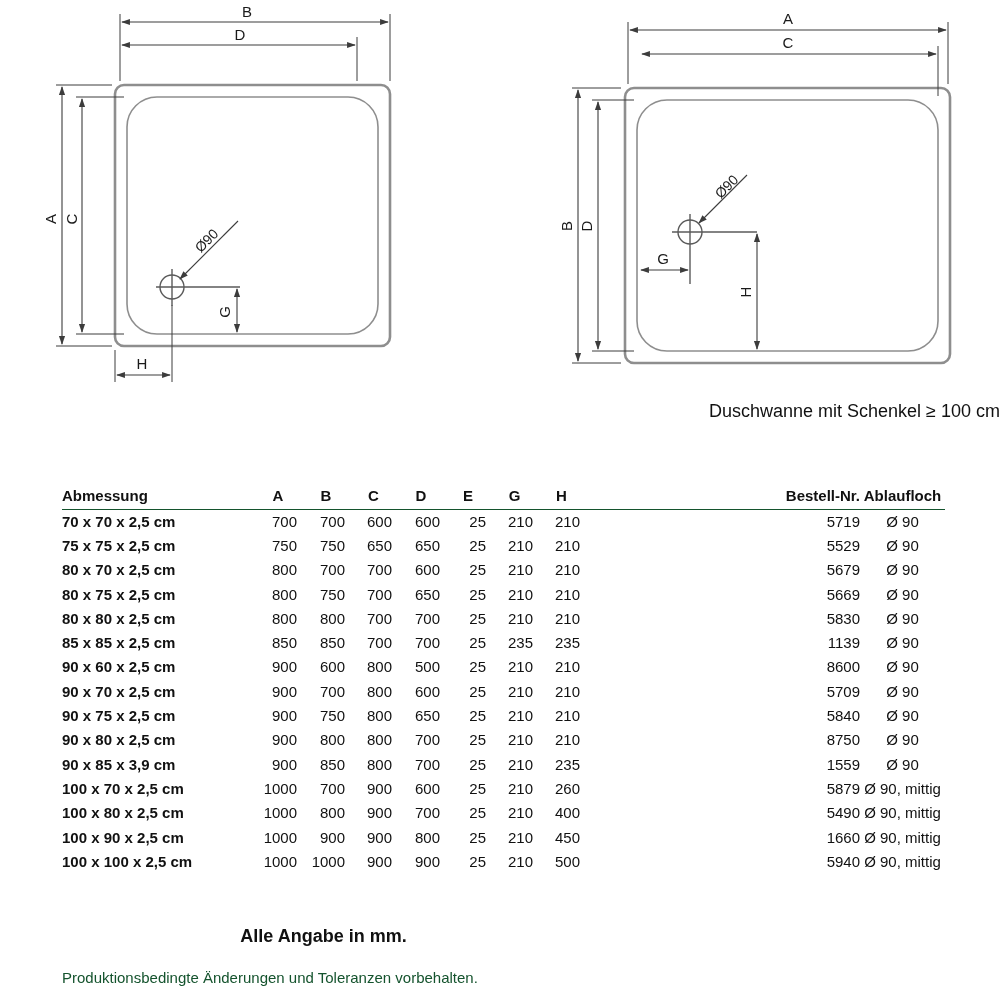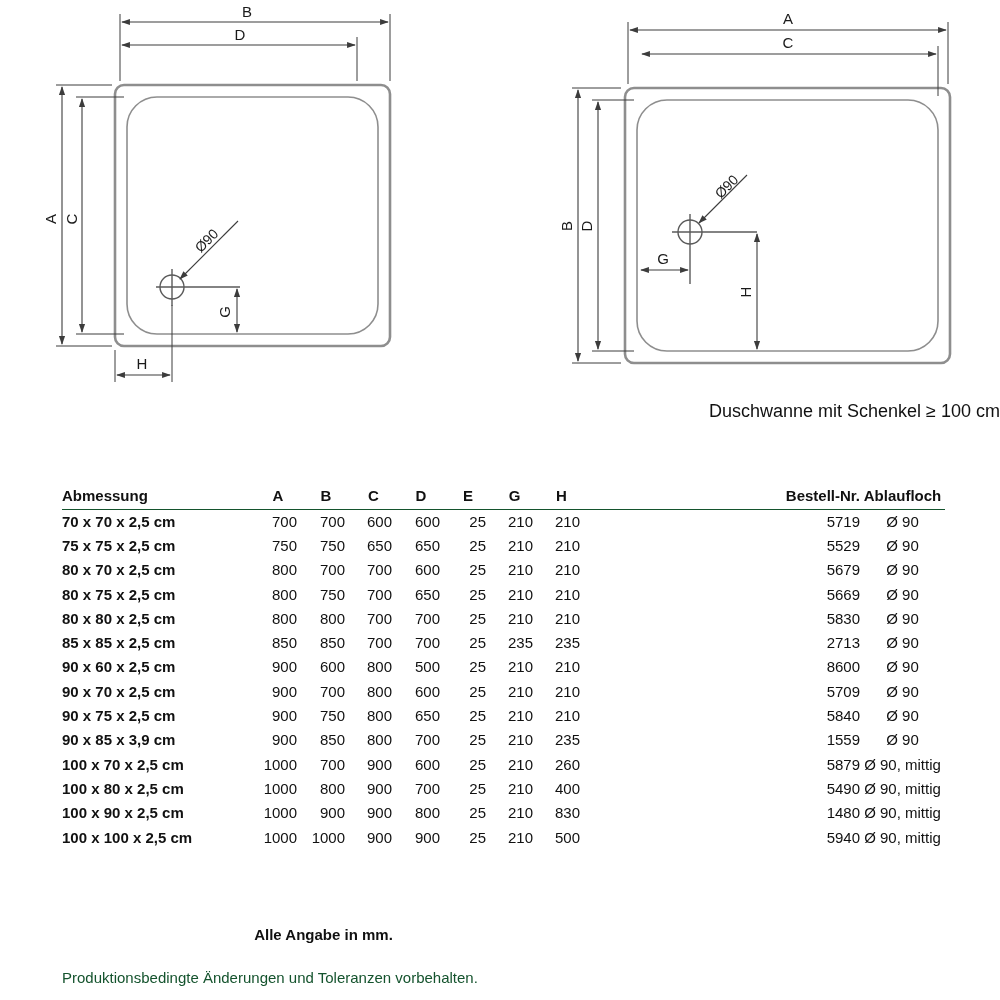--- a/index.html
+++ b/index.html
@@ -65,21 +65,21 @@
     padding-right: 5px;
   }
   table.spec th.c8, table.spec td.c8 { text-align: right; padding-left: 115px; }
   table.spec th.c9, table.spec td.c9 { text-align: center; }
   .tfoot {
     position: absolute;
     left: 62px;
     top: 926px;
     width: 523px;
     text-align: center;
-    font-size: 15px;
+    font-size: 18px;
     font-weight: 700;
     color: #111;
   }
   .note {
     position: absolute;
     left: 62px;
     top: 969px;
     font-size: 15px;
     color: #14532d;
   }
@@ -283,21 +283,21 @@
         </tr>
         <tr>
           <td class="c0">85 x 85 x 2,5 cm</td>
           <td class="c1">850</td>
           <td class="c2">850</td>
           <td class="c3">700</td>
           <td class="c4">700</td>
           <td class="c5">25</td>
           <td class="c6">235</td>
           <td class="c7">235</td>
-          <td class="c8">2713</td>
+          <td class="c8">1139</td>
           <td class="c9">Ø 90</td>
         </tr>
         <tr>
           <td class="c0">90 x 60 x 2,5 cm</td>
           <td class="c1">900</td>
           <td class="c2">600</td>
           <td class="c3">800</td>
           <td class="c4">500</td>
           <td class="c5">25</td>
           <td class="c6">210</td>
@@ -323,20 +323,32 @@
           <td class="c2">750</td>
           <td class="c3">800</td>
           <td class="c4">650</td>
           <td class="c5">25</td>
           <td class="c6">210</td>
           <td class="c7">210</td>
           <td class="c8">5840</td>
           <td class="c9">Ø 90</td>
         </tr>
         <tr>
+          <td class="c0">90 x 80 x 2,5 cm</td>
+          <td class="c1">900</td>
+          <td class="c2">800</td>
+          <td class="c3">800</td>
+          <td class="c4">700</td>
+          <td class="c5">25</td>
+          <td class="c6">210</td>
+          <td class="c7">210</td>
+          <td class="c8">8750</td>
+          <td class="c9">Ø 90</td>
+        </tr>
+        <tr>
           <td class="c0">90 x 85 x 3,9 cm</td>
           <td class="c1">900</td>
           <td class="c2">850</td>
           <td class="c3">800</td>
           <td class="c4">700</td>
           <td class="c5">25</td>
           <td class="c6">210</td>
           <td class="c7">235</td>
           <td class="c8">1559</td>
           <td class="c9">Ø 90</td>
@@ -366,22 +378,22 @@
           <td class="c9">Ø 90, mittig</td>
         </tr>
         <tr>
           <td class="c0">100 x 90 x 2,5 cm</td>
           <td class="c1">1000</td>
           <td class="c2">900</td>
           <td class="c3">900</td>
           <td class="c4">800</td>
           <td class="c5">25</td>
           <td class="c6">210</td>
-          <td class="c7">830</td>
-          <td class="c8">1480</td>
+          <td class="c7">450</td>
+          <td class="c8">1660</td>
           <td class="c9">Ø 90, mittig</td>
         </tr>
         <tr>
           <td class="c0">100 x 100 x 2,5 cm</td>
           <td class="c1">1000</td>
           <td class="c2">1000</td>
           <td class="c3">900</td>
           <td class="c4">900</td>
           <td class="c5">25</td>
           <td class="c6">210</td>

